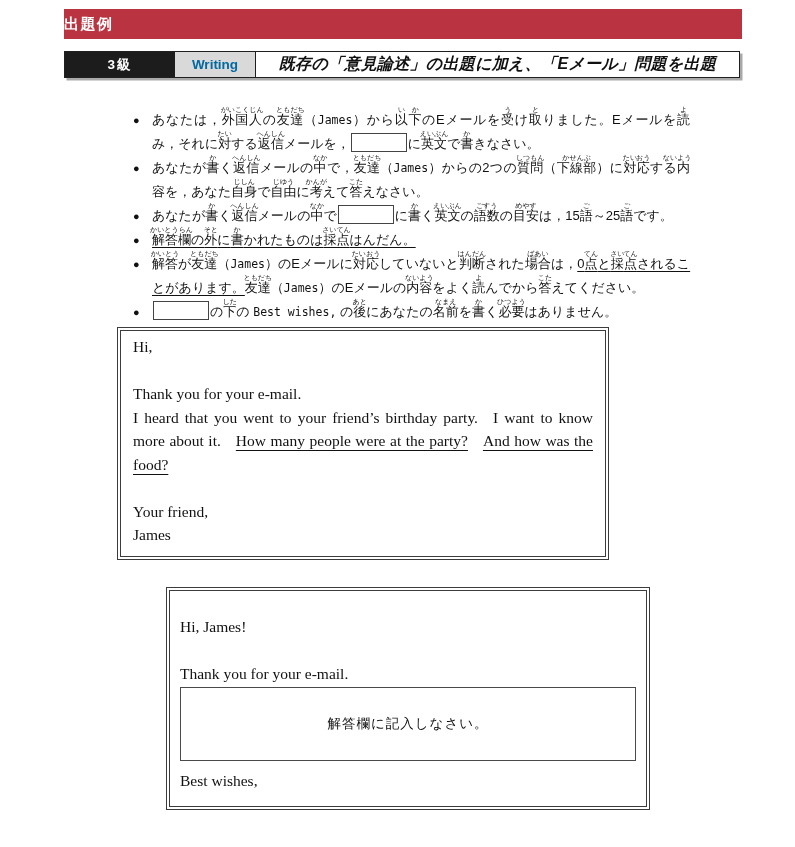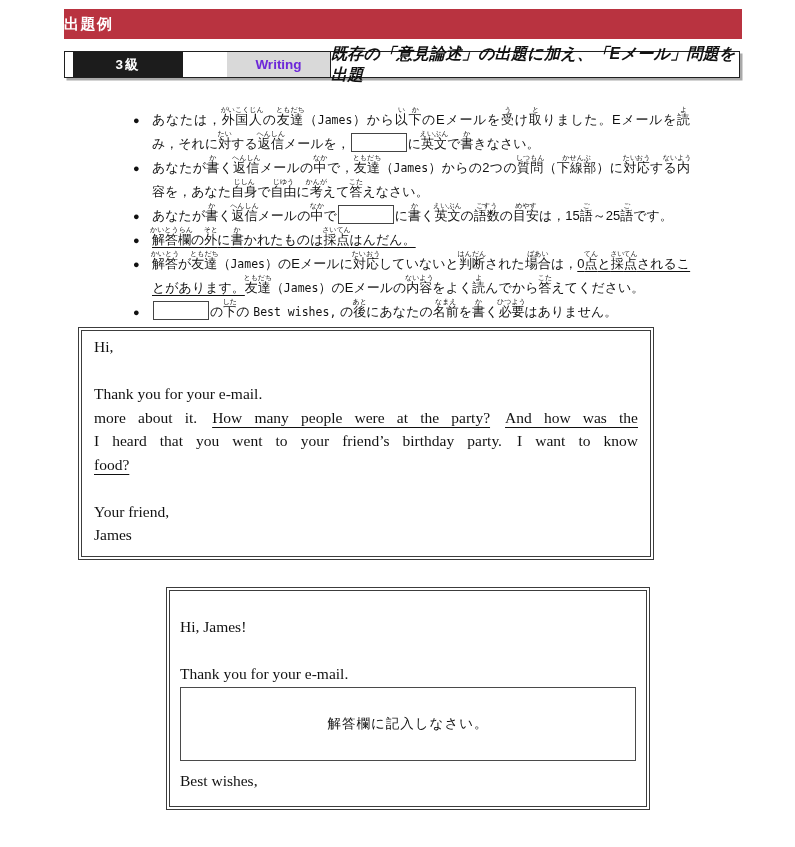--- a/index.html
+++ b/index.html
@@ -7,44 +7,44 @@
   .page{position:relative;width:795px;height:847px;background:#ffffff;overflow:hidden;
         font-family:"Liberation Sans",sans-serif;color:#111;}
 
   
   .banner{margin:9px 53px 0 64px;height:30px;background:#b93340;display:flex;align-items:center;
           box-sizing:border-box;}
   .banner-title{color:#ffffff;font-weight:bold;font-size:15px;letter-spacing:1.5px;}
 
   
   .header-bar{margin:12px 55px 0 64px;height:27px;border:1.5px solid #1f1f1f;background:#ffffff;
-              box-shadow:2.5px 2.5px 0 #a9a9a9;display:flex;box-sizing:border-box;padding-left:8px;}
+              box-shadow:2.5px 2.5px 0 #a9a9a9;display:flex;box-sizing:border-box;}
   .hseg{display:flex;align-items:center;justify-content:center;font-weight:bold;box-sizing:border-box;}
   .hseg-grade{width:110px;background:#1c1c1c;color:#ffffff;font-size:13.5px;letter-spacing:2px;}
-  .hseg-subject{width:104px;background:#d9d9d9;border-right:1.5px solid #1f1f1f;font-size:13.5px;color:#6d28d9;margin-left:44px;}
+  .hseg-subject{width:81px;background:#d9d9d9;border-right:1.5px solid #1f1f1f;font-size:13.5px;color:#0369a1;}
   .hseg-note{flex:1;font-size:16px;letter-spacing:0.3px;font-style:italic;}
 
   
   .bullets{margin:30px 105px 0 133px;font-size:13px;line-height:24px;}
   .bullet-row{display:flex;}
   .bullet-marker{flex:0 0 19px;font-size:11px;line-height:24px;color:#111;}
   .bullet-text{flex:1;text-align:justify;}
   .seg{position:relative;}
   .rt{position:absolute;top:-6.5px;left:50%;transform:translateX(-50%);
       font-size:7px;line-height:7px;white-space:nowrap;letter-spacing:0;text-decoration:none;}
   .u{text-decoration:underline;text-underline-offset:3px;text-decoration-thickness:1px;}
   .mono{font-family:"DejaVu Sans Mono",monospace;font-size:11.5px;}
   .blank-box{display:inline-block;width:54px;height:17px;border:1px solid #444;background:#fff;
              vertical-align:-4px;margin:0 1px;}
 
   
   .mailbox{border:1.5px solid #3c3c3c;padding:2px;box-sizing:border-box;background:#fff;}
   .mailbox-inner{border:1px solid #3c3c3c;box-sizing:border-box;
                  font-family:"Liberation Serif",serif;font-size:15.5px;}
-  .james-box{margin:3px 0 0 78px;width:576px;}
+  .james-box{margin:3px 0 0 117px;width:492px;}
   .james-box .mailbox-inner{padding:4px 12px 9px 12px;}
   .eline{line-height:23.5px;min-height:23.5px;font-family:"Liberation Serif",serif;}
   .eline.justify{text-align:justify;text-align-last:justify;}
   .eline .u{text-underline-offset:3.5px;}
   .gap{display:inline-block;width:15px;}
 
   .reply-box{margin:27px 0 0 166px;width:484px;}
   .reply-box .mailbox-inner{padding:24px 10px 13px 10px;}
   .answer-area{border:1px solid #4a4a4a;height:72px;margin:2px 0 3px 0;display:flex;
                align-items:center;justify-content:center;
@@ -91,22 +91,22 @@
       <span class="bullet-marker">●</span>
       <div class="bullet-text"><span class="blank-box"></span><span class="seg">の</span><span class="seg">下<span class="rt">した</span></span><span class="seg">の </span><span class="seg mono">Best wishes,</span><span class="seg"> の</span><span class="seg">後<span class="rt">あと</span></span><span class="seg">にあなたの</span><span class="seg">名前<span class="rt">なまえ</span></span><span class="seg">を</span><span class="seg">書<span class="rt">か</span></span><span class="seg">く</span><span class="seg">必要<span class="rt">ひつよう</span></span><span class="seg">はありません。</span></div>
     </div>
   </div>
 
   <div class="mailbox james-box">
     <div class="mailbox-inner">
         <div class="eline"><span class="seg">Hi,</span></div>
         <div class="eline">&nbsp;</div>
         <div class="eline"><span class="seg">Thank you for your e-mail.</span></div>
+        <div class="eline justify"><span class="seg">I heard that you went to your friend’s birthday party.</span><span class="gap"></span><span class="seg">I want to know</span></div>
         <div class="eline justify"><span class="seg">more about it.</span><span class="gap"></span><span class="seg u">How many people were at the party?</span><span class="gap"></span><span class="seg u">And how was the</span></div>
-        <div class="eline justify"><span class="seg">I heard that you went to your friend’s birthday party.</span><span class="gap"></span><span class="seg">I want to know</span></div>
         <div class="eline"><span class="seg u">food?</span></div>
         <div class="eline">&nbsp;</div>
         <div class="eline"><span class="seg">Your friend,</span></div>
         <div class="eline"><span class="seg">James</span></div>
       </div>
   </div>
 
   <div class="mailbox reply-box">
     <div class="mailbox-inner">
       <div class="eline">Hi, James!</div>

